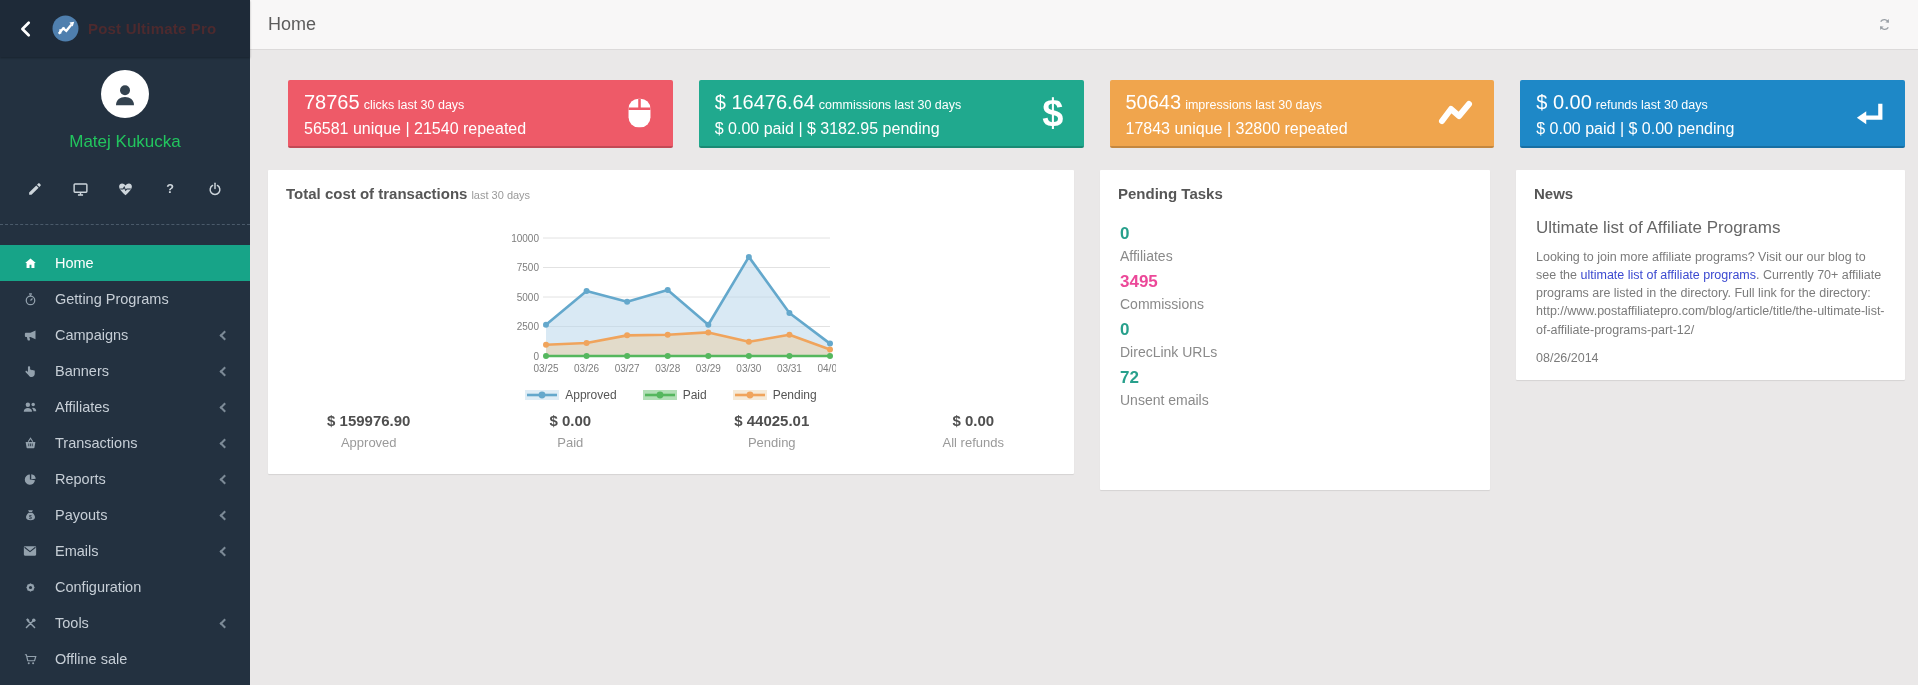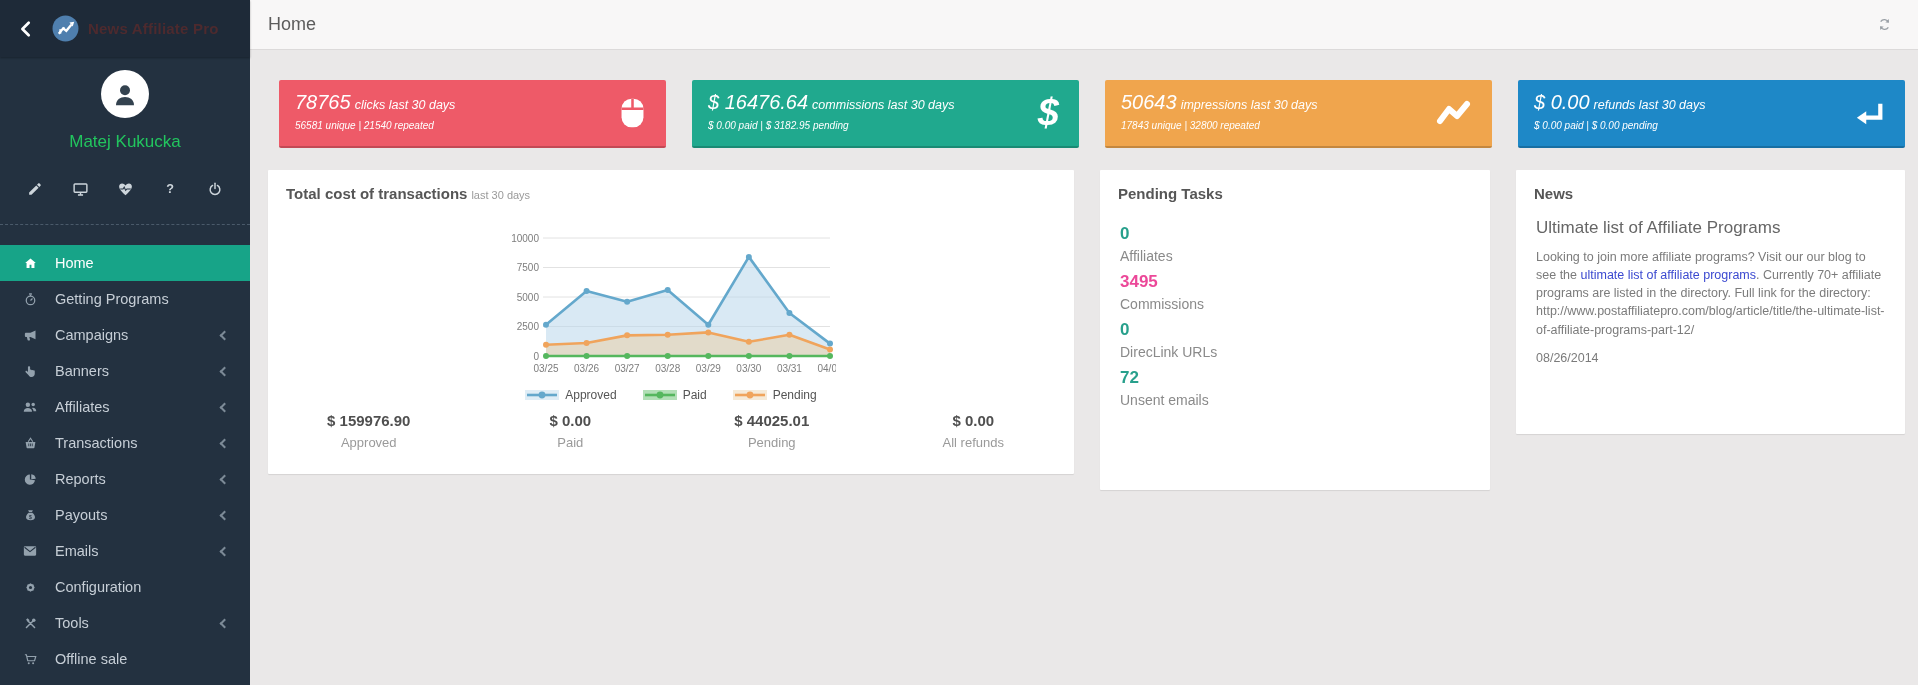--- a/index.html
+++ b/index.html
@@ -24,25 +24,25 @@
   .menu-item.active .mi-icon { color:#ffffff; }
   .mi-chevron { position:absolute; right:22px; width:7px; height:7px; border-left:2px solid #7c8a96; border-bottom:2px solid #7c8a96; transform:rotate(45deg); }
 
   
   .topbar { position:absolute; left:250px; top:0; width:1668px; height:50px; background:#f8f7f7; border-bottom:1px solid #dcdada; display:flex; align-items:center; }
   .page-title { margin-left:18px; font-size:18px; color:#5c5c5c; }
   .refresh { margin-left:auto; margin-right:25px; color:#9aa0a6; cursor:pointer; width:17px; height:17px; }
 
   
   .content { position:absolute; left:250px; top:50px; width:1668px; height:635px; }
-  .cards-row { margin:30px 13px 0 29px; display:flex; gap:26px;font-style:italic; }
+  .cards-row { margin:30px 13px 0 38px; display:flex; gap:26px; }
   .stat-card { flex:1; height:68px; border-radius:2px; color:#fff; padding:11px 16px; position:relative; border-bottom:2px solid rgba(0,0,0,.18); cursor:pointer; }
   .sc-value { font-size:20px; font-weight:400; }
   .sc-label { font-size:12.5px; margin-left:4px; }
-  .sc-sub { font-size:10px; margin-top:6px; }
+  .sc-sub { font-size:16px; margin-top:6px; }
   .sc-icon { position:absolute; right:20px; top:50%; transform:translateY(-50%); }
   .sc-dollar { font-size:38px; font-weight:bold; line-height:1; }
 
   .panels-row { margin:22px 13px 0 18px; display:flex; gap:26px; align-items:flex-start; }
   .panel { background:#ffffff; box-shadow:0 1px 1px rgba(0,0,0,.09); border-radius:1px; }
   .panel-title { padding:15px 18px 0 18px; font-size:15px; font-weight:bold; color:#565656; }
   .panel-subtitle { font-size:11px; font-weight:400; color:#9a9a9a; margin-left:4px; }
 
   .chart-panel { flex:0 0 806px; height:304px; position:relative; }
   .chart-wrap { margin-top:26px; display:flex; flex-direction:column; align-items:center; }
@@ -51,21 +51,21 @@
   .summary-row { position:absolute; left:0; right:0; bottom:24px; display:flex; }
   .summary-cell { flex:1; text-align:center; }
   .sum-value { font-size:15px; font-weight:bold; color:#4f4f4f;text-align:center; }
   .sum-label { font-size:13px; color:#9a9a9a; margin-top:6px; }
 
   .tasks-panel { flex:0 0 390px; height:320px; }
   .task-list { padding:14px 20px 0 20px; }
   .task-value { font-size:17px; font-weight:bold; margin-top:8px; }
   .task-label { font-size:14px; color:#8a8a8a; margin-top:4px; }
 
-  .news-panel { flex:1; height:264px; padding-bottom:14px; }
+  .news-panel { flex:1; height:210px; padding-bottom:14px; }
   .news-article-title { padding:16px 20px 0 20px; font-size:17px; color:#666; }
   .news-body { padding:10px 20px 0 20px; font-size:12.5px; color:#7b7b7b; line-height:1.45; word-wrap:break-word; }
   .news-link { cursor:pointer; text-decoration:none; }
   .news-date { padding:12px 20px 0 20px; font-size:12.5px; color:#7b7b7b; }
 
   svg { display:block; }
 </style>
 </head>
 <body>
 
@@ -80,21 +80,21 @@
     </span>
     <span class="brand-logo">
       <svg width="27" height="27" viewBox="0 0 26 26">
         <circle cx="13" cy="13" r="12.5" fill="#4f7fae"></circle>
         <path d="M6.5 18 L10.8 12.8 l3 2.4 L18.6 9.4" stroke="#ffffff" stroke-width="2.2" fill="none"></path>
         <path d="M16.8 7.2 l4.6 -0.6 -1.4 4.4 z" fill="#ffffff"></path>
         <rect x="7" y="13.6" width="2" height="4.4" fill="#ffffff" opacity=".85"></rect>
         <rect x="10.4" y="11.6" width="2" height="3" fill="#ffffff" opacity=".65"></rect>
       </svg>
     </span>
-    <span class="brand-name">News Affiliate Pro</span>
+    <span class="brand-name">Post Ultimate Pro</span>
   </div>
 
   <div class="profile">
     <div class="avatar">
       <span>
         <svg width="30" height="30" viewBox="0 0 24 24">
           <circle cx="12" cy="9" r="4" fill="#33424f"></circle>
           <path d="M4.8 21c0-4.3 3.3-6.6 7.2-6.6s7.2 2.3 7.2 6.6z" fill="#33424f"></path>
         </svg>
       </span>

